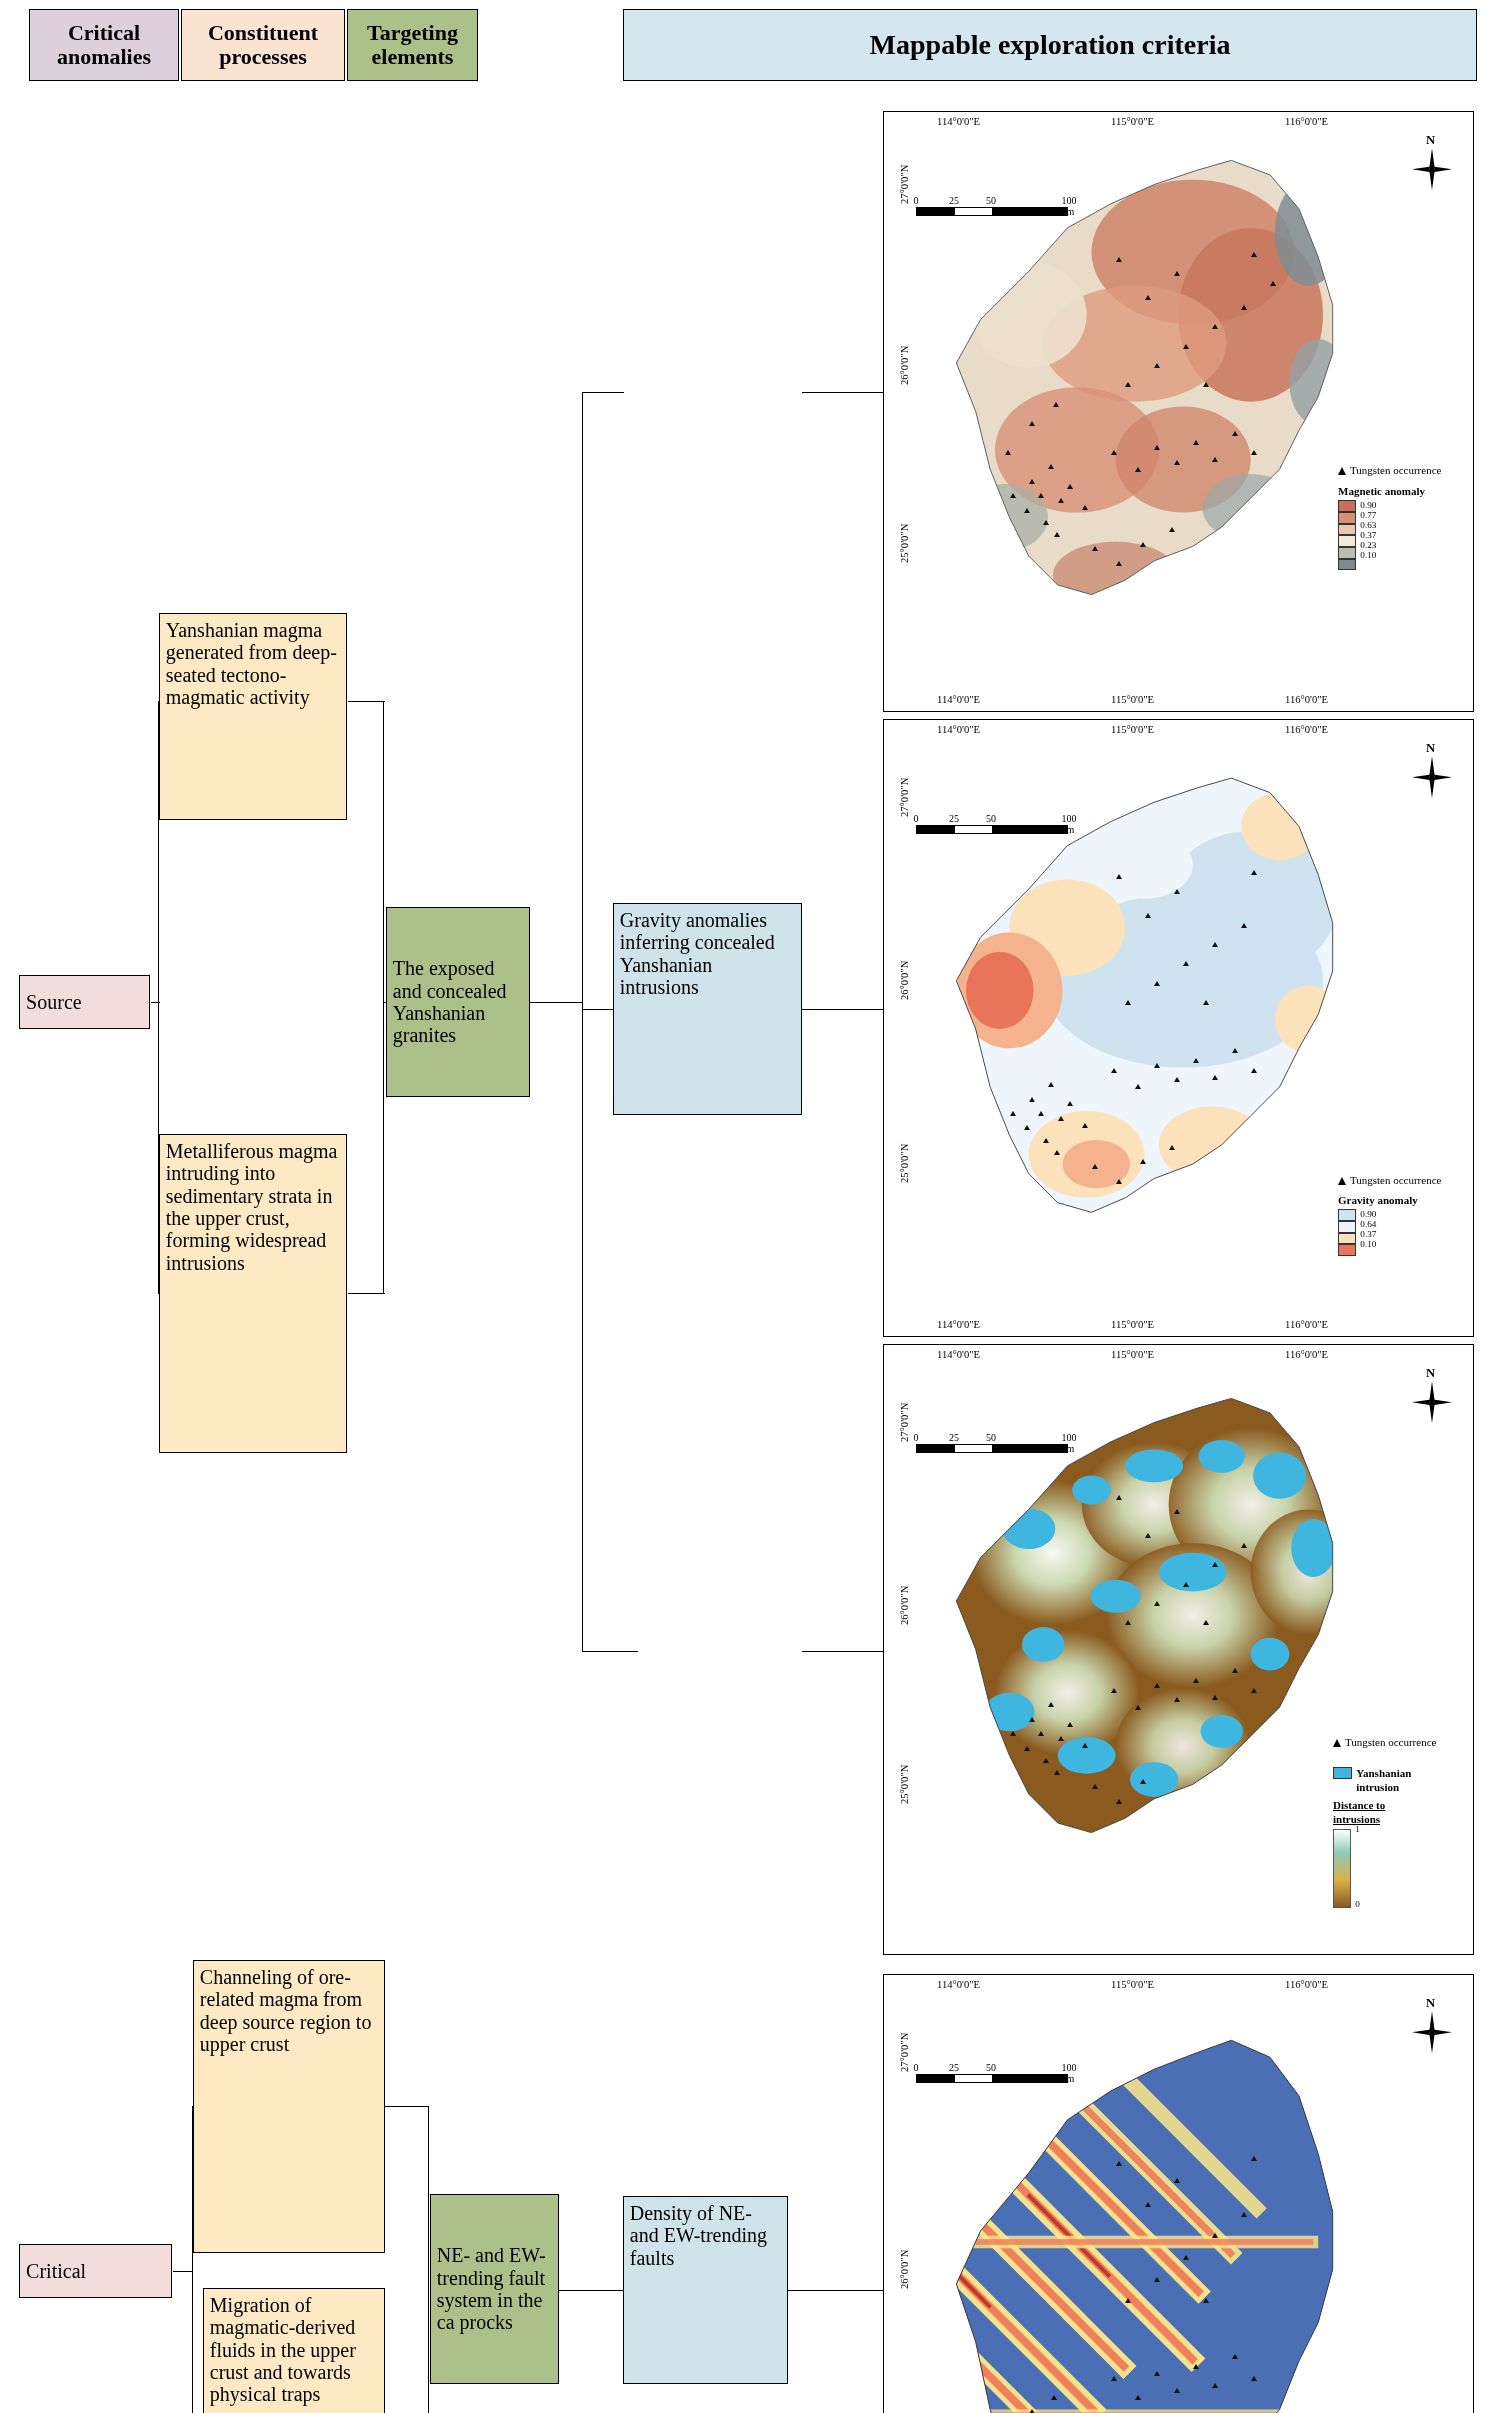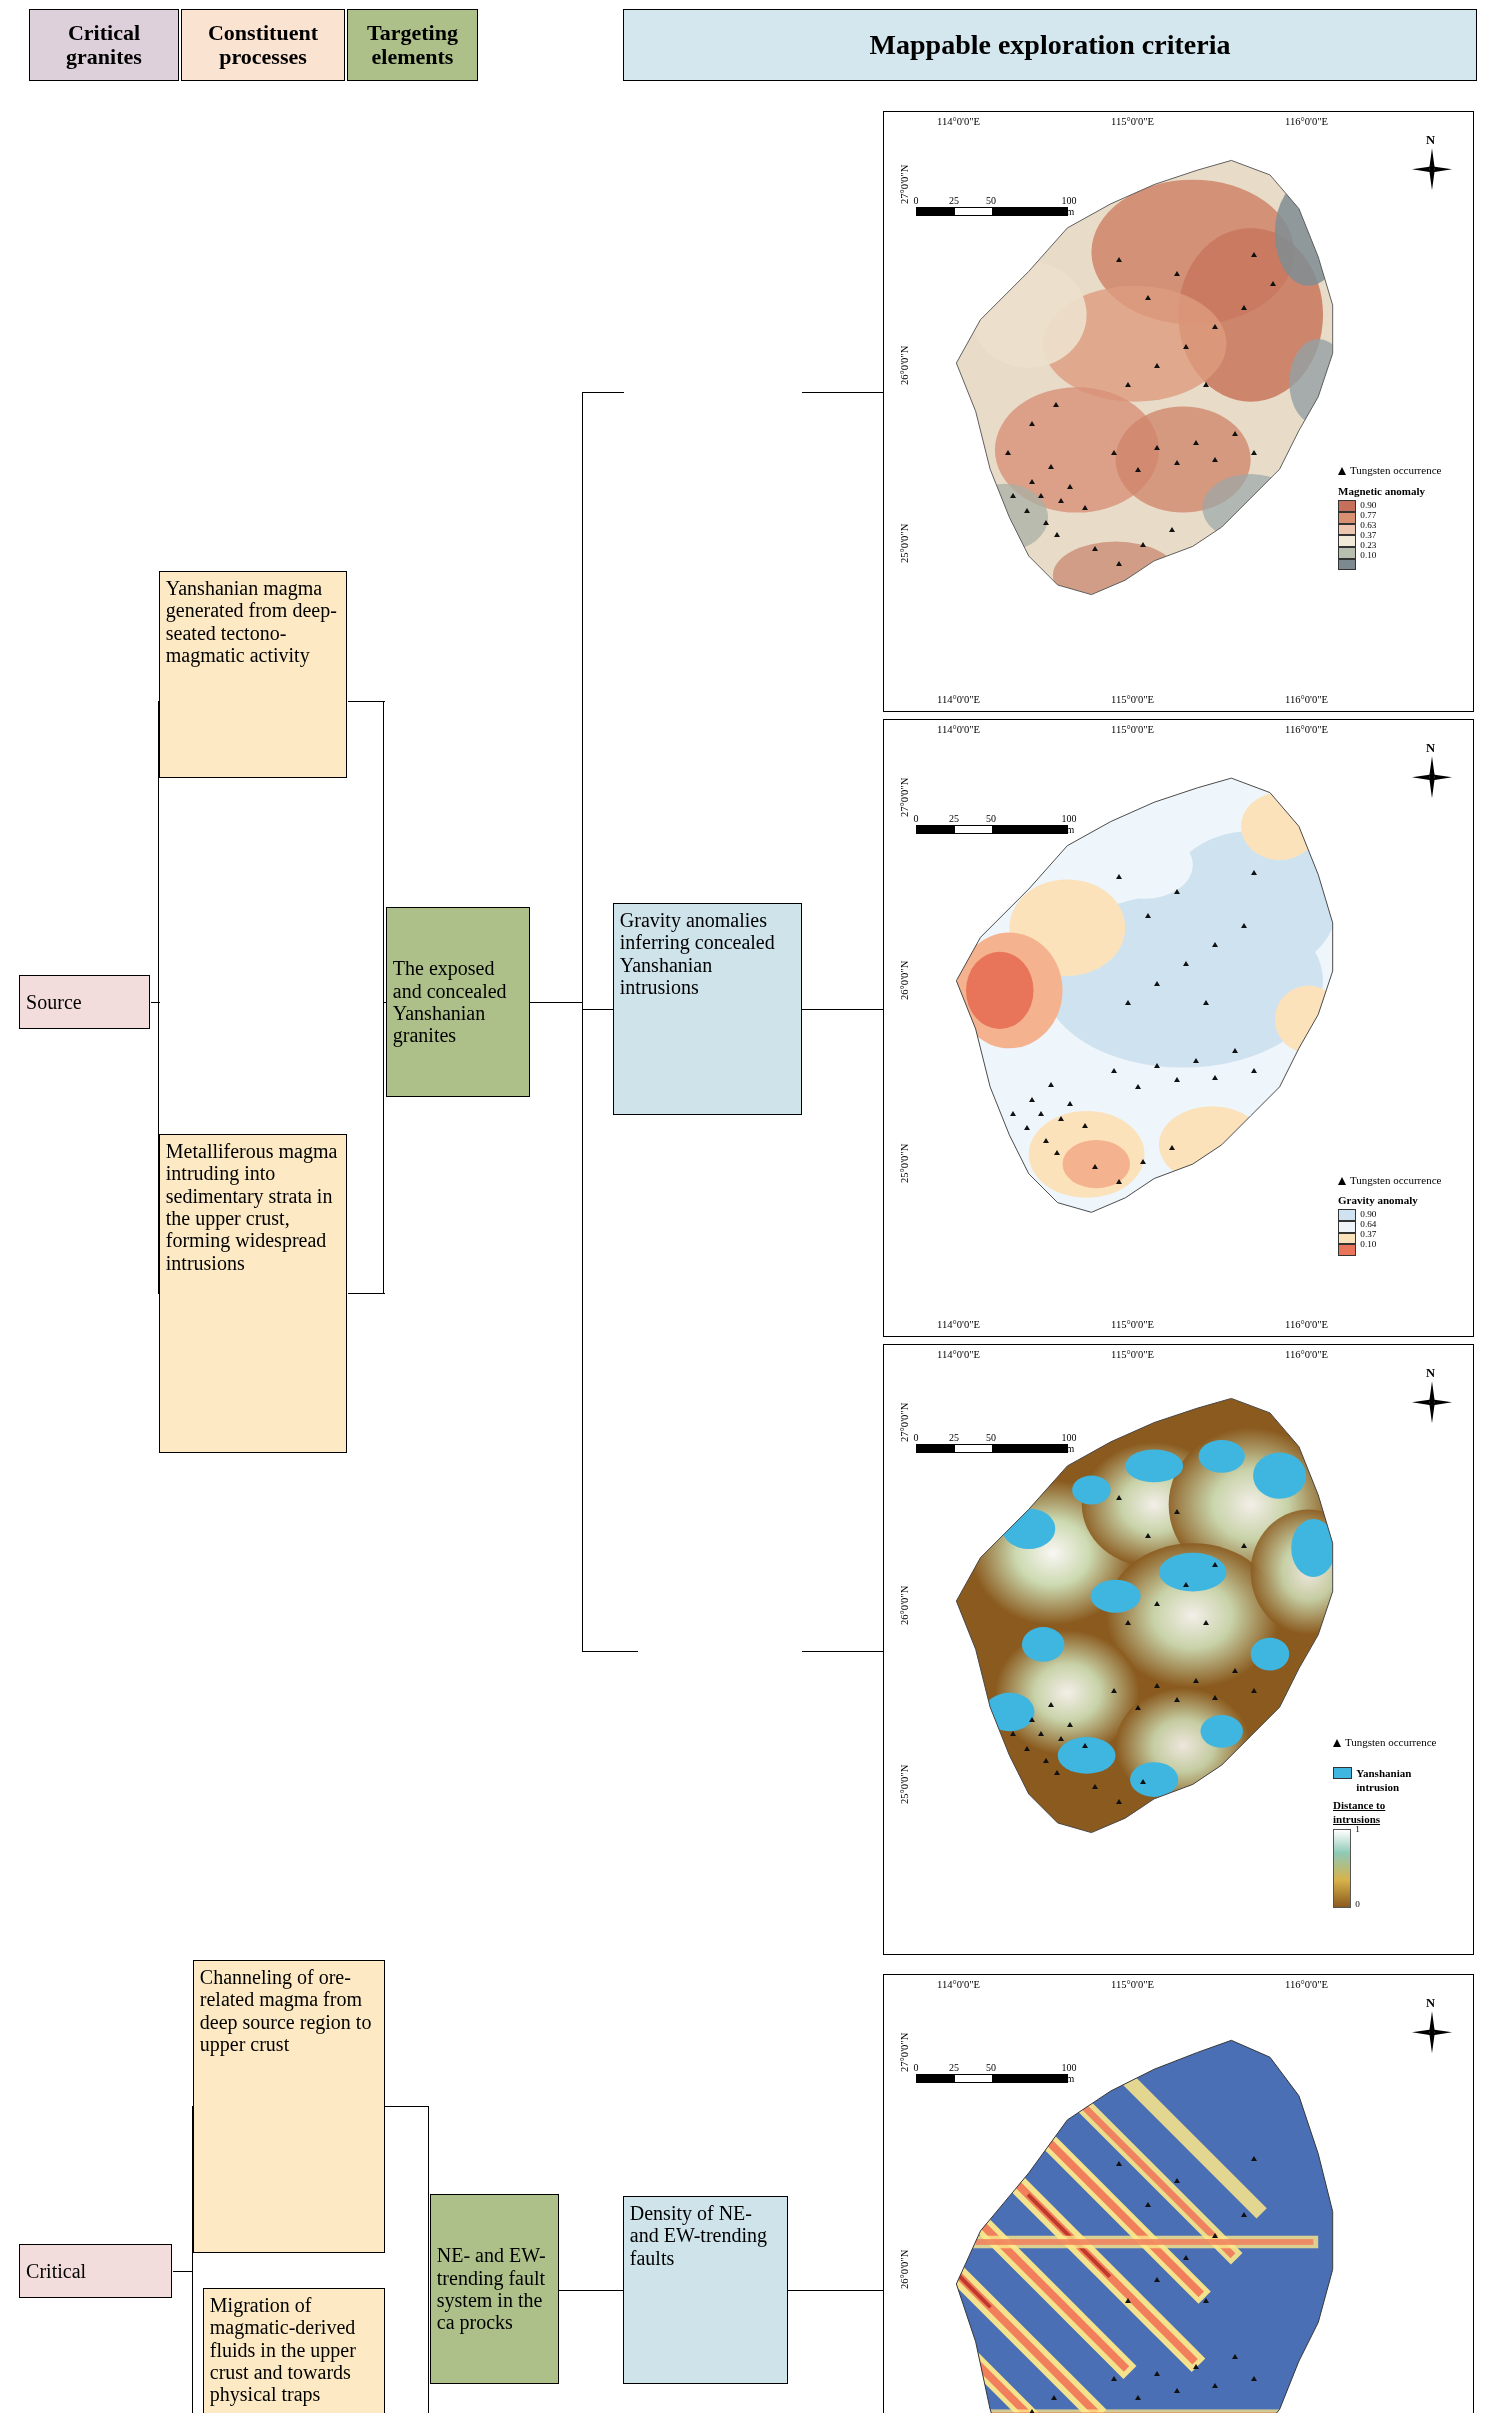--- a/index.html
+++ b/index.html
@@ -53,21 +53,21 @@
     line-height: 1.12;
   }
   .box.center { display: flex; align-items: center; }
   .box-pink   { background: #f3dcdc; }
   .box-cream  { background: #fdeac4; }
   .box-green  { background: #aec08a; }
   .box-blue   { background: #cfe3eb; }
 
   
   #box-source      { left: 19.3px;  top: 975px; width: 131px; height: 54px; justify-content: flex-start; }
-  #box-yanshanian  { left: 159px; top: 571px; width: 188px; height: 207px; }
+  #box-yanshanian  { left: 159px; top: 613px; width: 188px; height: 207px; }
   #box-metalliferous { left: 159px; top: 1134px; width: 188px; height: 319px; }
   #box-granites    { left: 386px; top: 907px; width: 144px; height: 190px; }
   #box-magnetic    { left: 623px; top: 263px;  width: 180px; height: 261px; }
   #box-gravity     { left: 613px; top: 903px; width: 189px; height: 212px; }
   #box-proximity   { left: 637px; top: 1559px; width: 165px; height: 184px; }
 
   
   #box-transport   { left: 19.3px;  top: 2244px; width: 153px; height: 54px; justify-content: flex-start; }
   #box-channeling  { left: 193px; top: 1960px; width: 192px; height: 293px; }
   #box-migration   { left: 203px; top: 2288px; width: 182px; height: 293px; }
@@ -143,21 +143,21 @@
   .occ { position: absolute; width: 0; height: 0;
     border-left: 3.4px solid transparent;
     border-right: 3.4px solid transparent;
     border-bottom: 5.8px solid #111; }
 </style>
 </head>
 <body>
 
 <div class="page">
 
-  <div class="hdr hdr-critical">Critical granites</div>
+  <div class="hdr hdr-critical">Critical anomalies</div>
   <div class="hdr hdr-constituent">Constituent processes</div>
   <div class="hdr hdr-targeting">Targeting elements</div>
   <div class="hdr hdr-mappable">Mappable exploration criteria</div>
 
   <div class="box box-pink center" id="box-source">Source</div>
   <div class="box box-cream" id="box-yanshanian">Yanshanian magma generated from deep-seated tectono-magmatic activity</div>
   <div class="box box-cream" id="box-metalliferous">Metalliferous magma intruding into sedimentary strata in the upper crust, forming widespread intrusions</div>
   <div class="box box-green center" id="box-granites">The exposed and concealed Yanshanian granites</div>
   <div class="box box-blue" id="box-gravity">Gravity anomalies inferring concealed Yanshanian intrusions</div>
 

